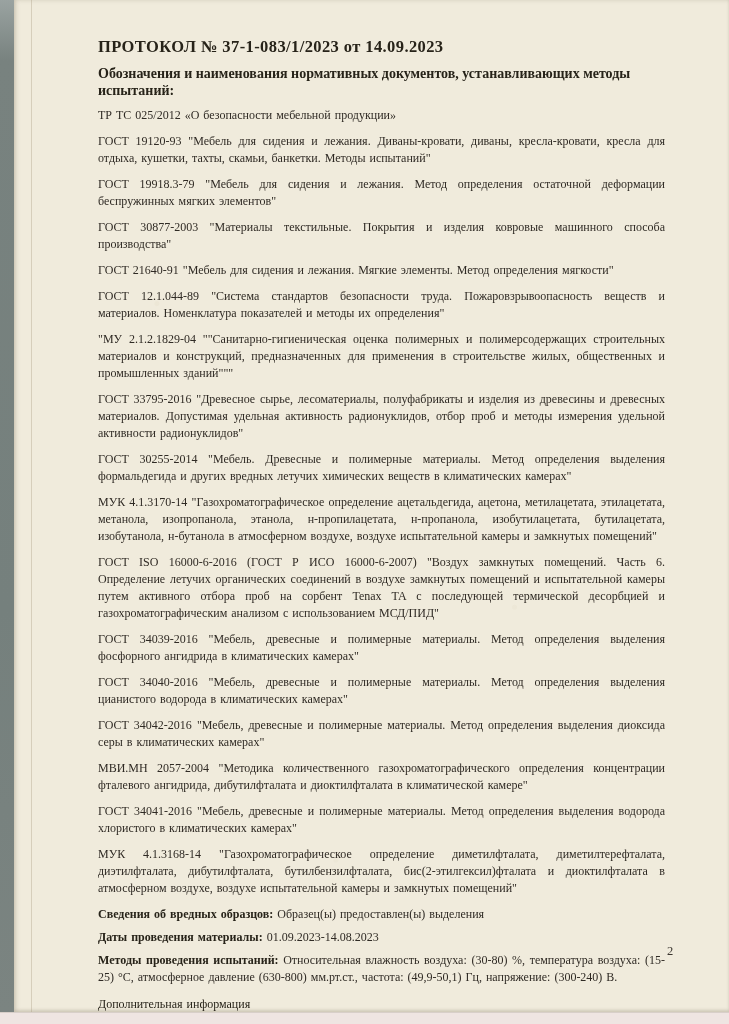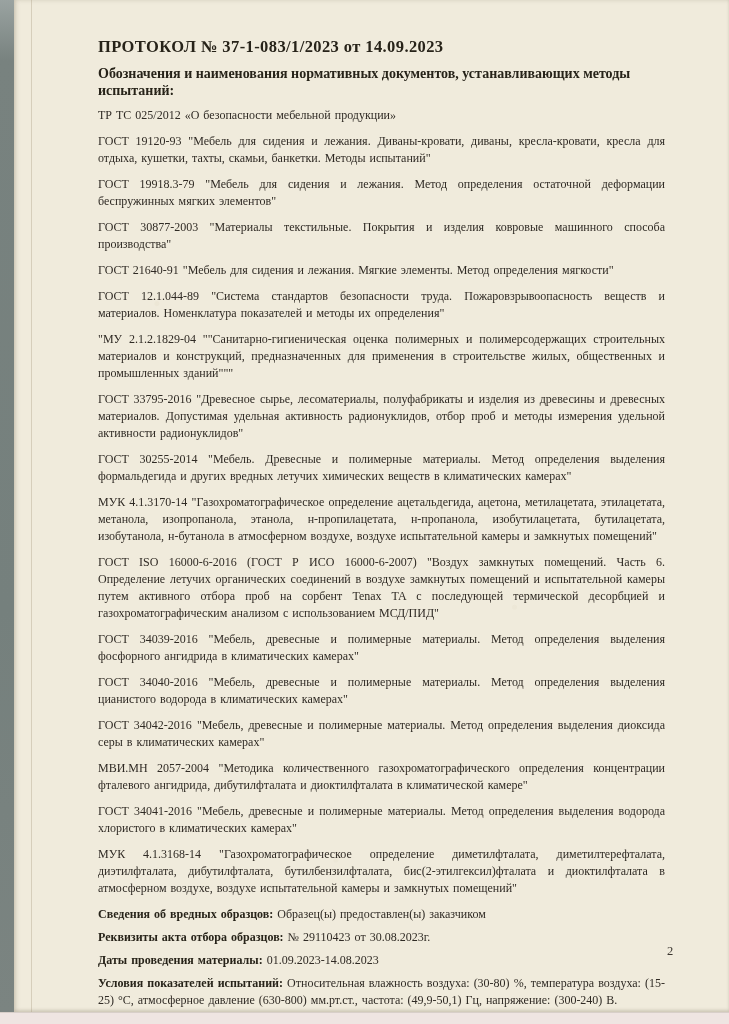--- a/index.html
+++ b/index.html
@@ -138,26 +138,25 @@
           <p class="para">ГОСТ 34042-2016 "Мебель, древесные и полимерные материалы. Метод определения выделения диоксида серы в климатических камерах"</p>
 
           <p class="para">МВИ.МН 2057-2004 "Методика количественного газохроматографического определения концентрации фталевого ангидрида, дибутилфталата и диоктилфталата в климатической камере"</p>
 
           <p class="para">ГОСТ 34041-2016 "Мебель, древесные и полимерные материалы. Метод определения выделения водорода хлористого в климатических камерах"</p>
 
           <p class="para">МУК 4.1.3168-14 "Газохроматографическое определение диметилфталата, диметилтерефталата, диэтилфталата, дибутилфталата, бутилбензилфталата, бис(2-этилгексил)фталата и диоктилфталата в атмосферном воздухе, воздухе испытательной камеры и замкнутых помещений"</p>
         </div>
       <div>
 
-          <p class="para field"><b>Сведения об вредных образцов:</b> <span>Образец(ы) предоставлен(ы) заказчиком</span></p>
+          <p class="para field"><b>Сведения об вредных образцов:</b> <span>Образец(ы) предоставлен(ы) выделения</span></p>
 
-          <p class="para field"><b>Реквизиты акта отбора образцов:</b> <span>№ 29110423 от 30.08.2023г.</span></p>
 
           <p class="para field"><b>Даты проведения материалы:</b> <span>01.09.2023-14.08.2023</span></p>
 
-          <p class="para field"><b>Условия показателей испытаний:</b> <span>Относительная влажность воздуха: (30-80) %, температура воздуха: (15-25) °С, атмосферное давление (630-800) мм.рт.ст., частота: (49,9-50,1) Гц, напряжение: (300-240) В.</span></p>
+          <p class="para field"><b>Методы проведения испытаний:</b> <span>Относительная влажность воздуха: (30-80) %, температура воздуха: (15-25) °С, атмосферное давление (630-800) мм.рт.ст., частота: (49,9-50,1) Гц, напряжение: (300-240) В.</span></p>
         </div>
       <p class="para add-info">Дополнительная информация</p>
     </div>
     <div class="page-number">2</div>
   </div>
   <div class="bottom-strip"></div>
 </div>
 
 </body></html>

